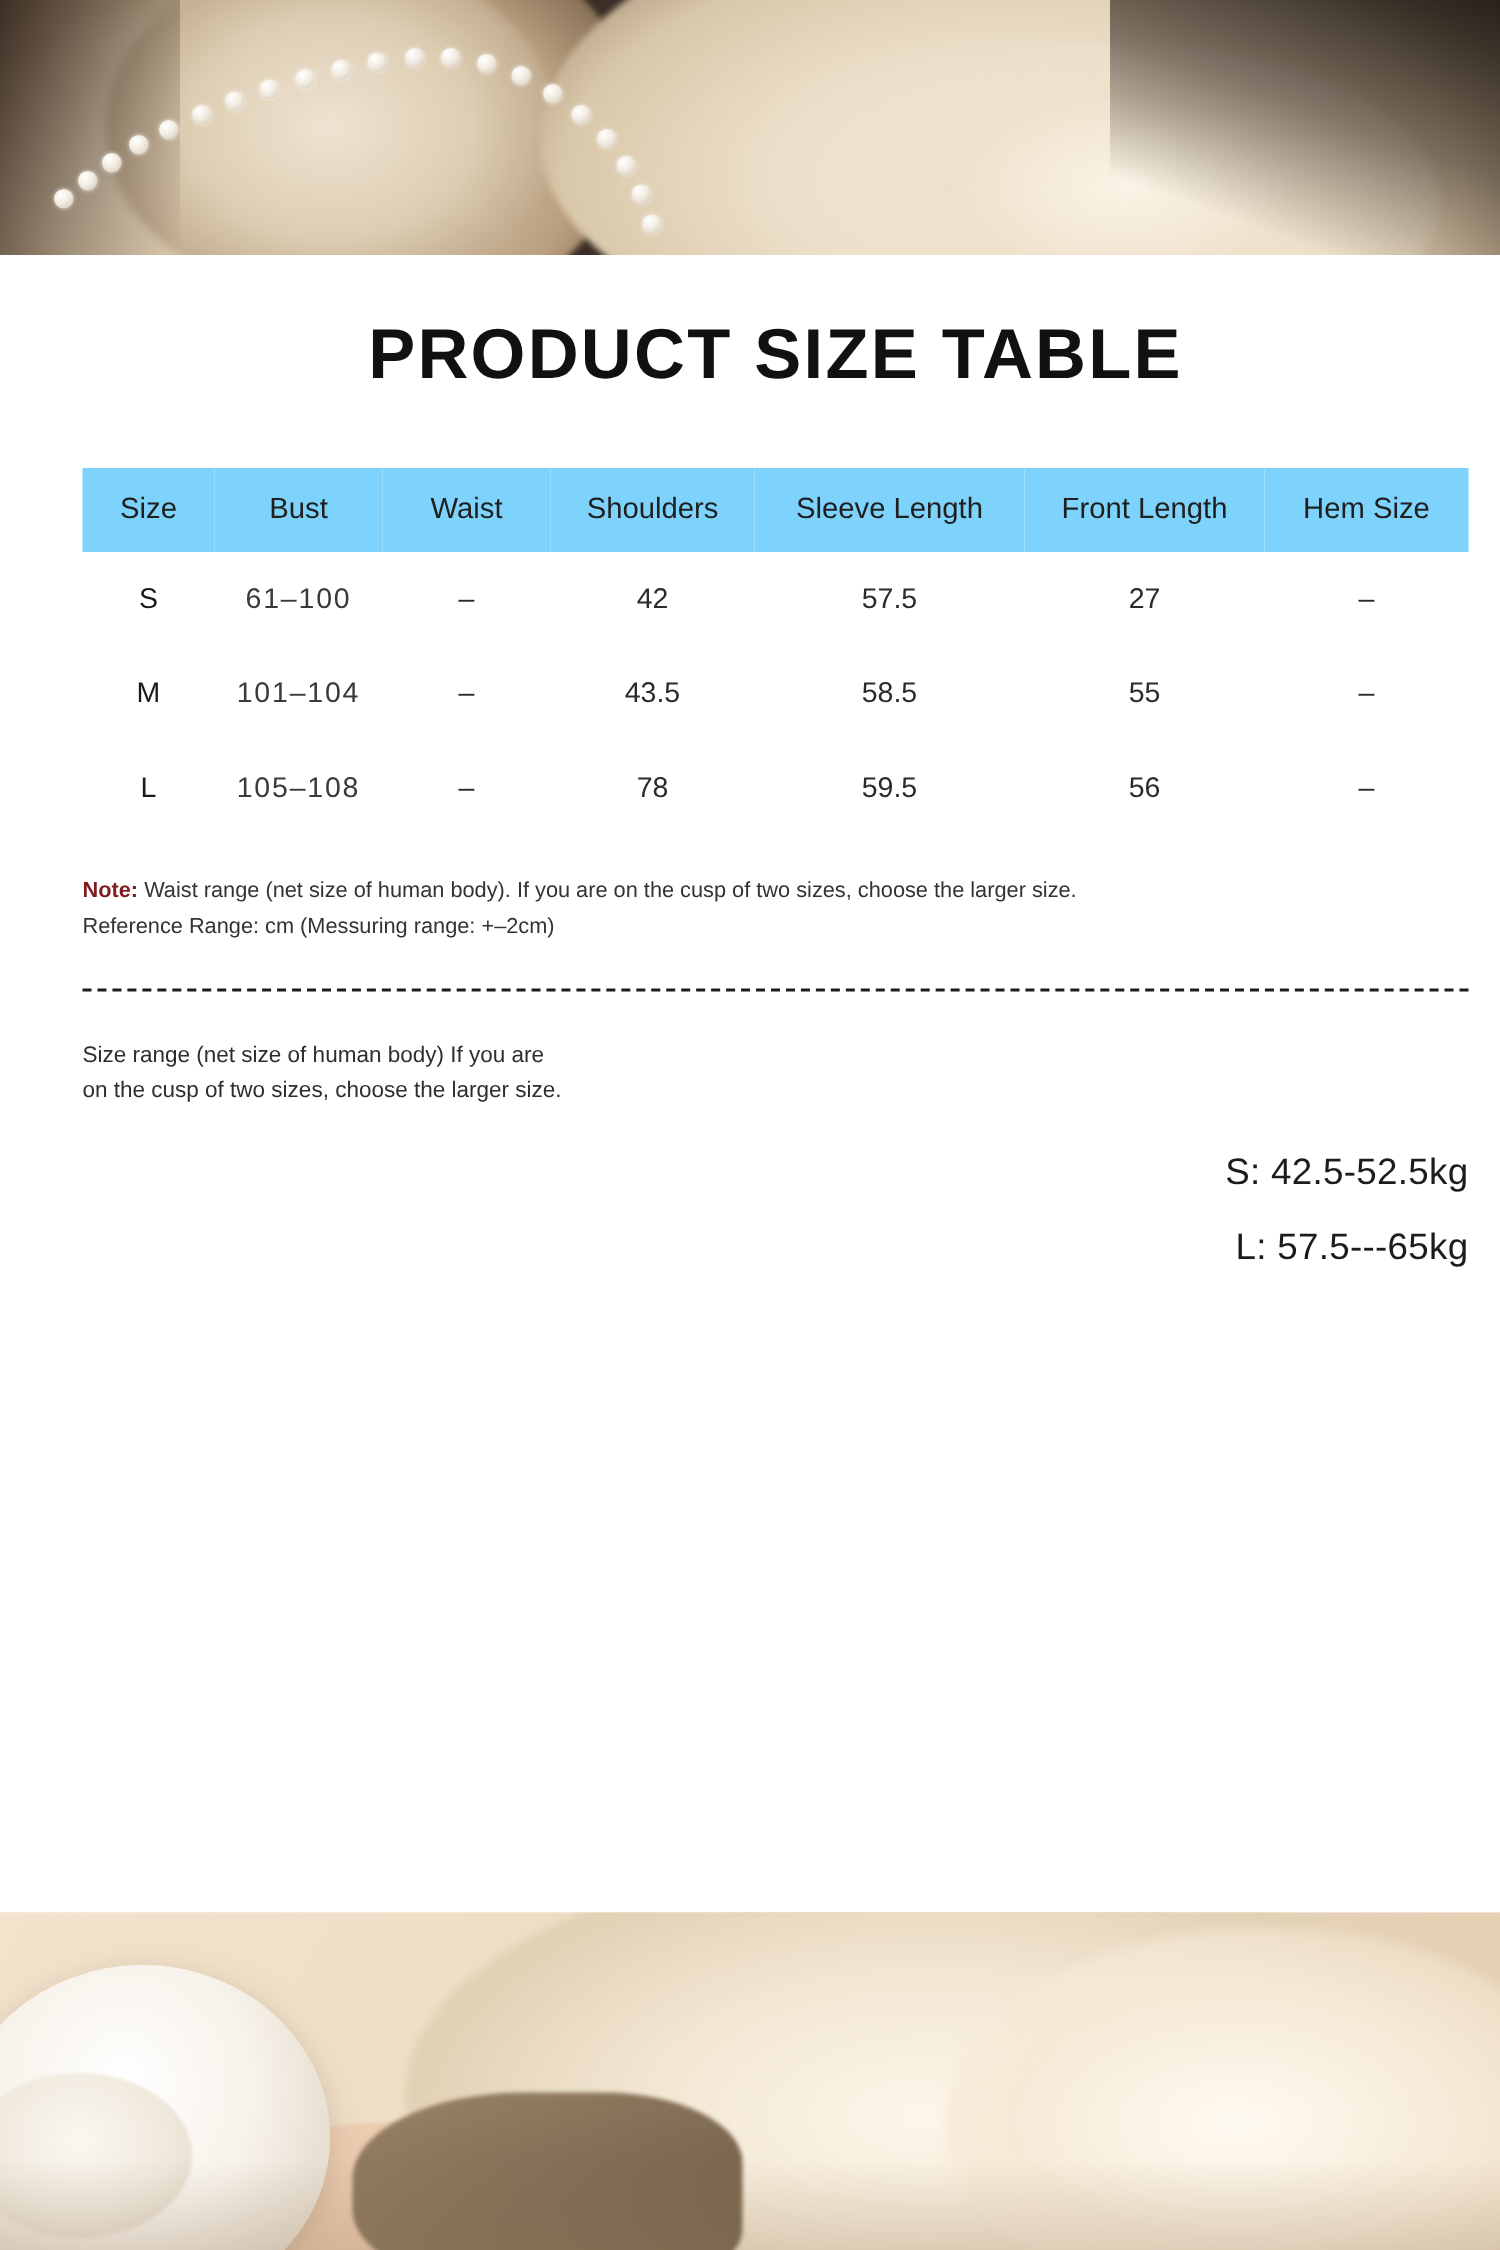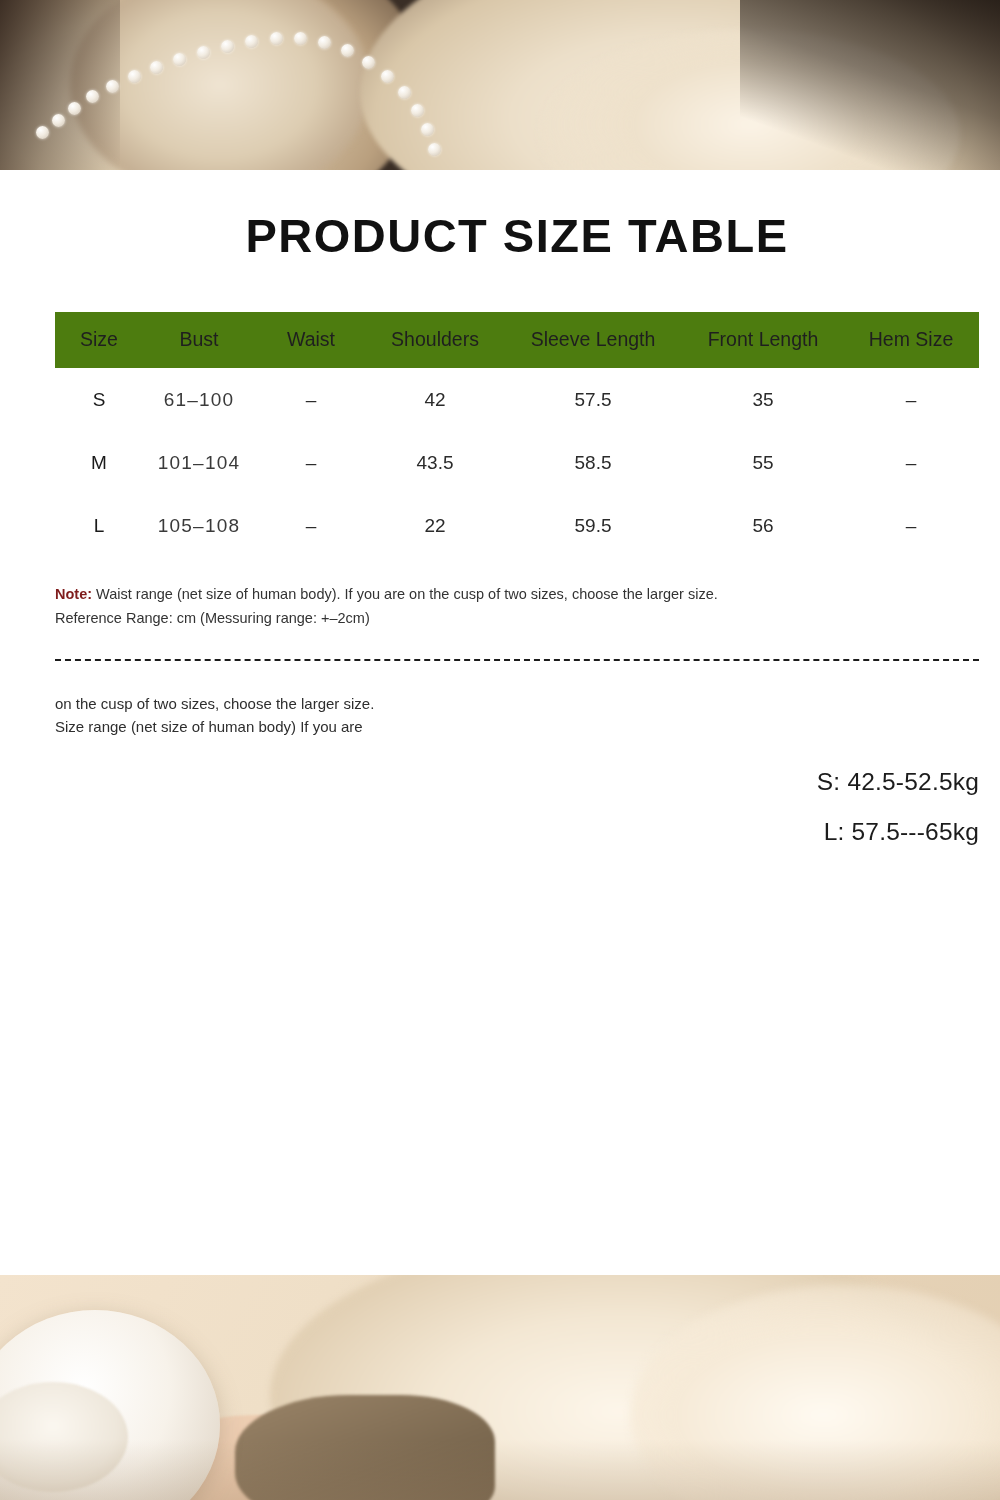--- a/index.html
+++ b/index.html
@@ -107,21 +107,21 @@
   .table-wrap {
     margin: 0 38px;
     padding-top: 49px;
   }
   table.size-table {
     width: 924px;
     border-collapse: collapse;
     table-layout: fixed;
   }
   table.size-table thead th {
-    background: #4d7c0f;
+    background: #7dd3fc;
     font-size: 19.5px;
     font-weight: normal;
     color: #1f1f1f;
     padding: 16px 0 17px 0;
     text-align: center;
   }
   table.size-table tbody td {
     font-size: 19px;
     color: #2b2b2b;
     text-align: center;
@@ -306,58 +306,58 @@
           <th>Hem Size</th>
         </tr>
       </thead>
       <tbody>
         <tr>
           <td class="sz">S</td>
           <td class="range">61–100</td>
           <td>–</td>
           <td>42</td>
           <td>57.5</td>
-          <td>35</td>
+          <td>27</td>
           <td>–</td>
         </tr>
         <tr>
           <td class="sz">M</td>
           <td class="range">101–104</td>
           <td>–</td>
           <td>43.5</td>
           <td>58.5</td>
           <td>55</td>
           <td>–</td>
         </tr>
         <tr>
           <td class="sz">L</td>
           <td class="range">105–108</td>
           <td>–</td>
-          <td>22</td>
+          <td>78</td>
           <td>59.5</td>
           <td>56</td>
           <td>–</td>
         </tr>
       </tbody>
     </table>
   </div>
 
   <div class="note">
     <div>
       <b>Note:</b>
       <span>Waist range (net size of human body). If you are on the cusp of two sizes, choose the larger size.</span>
     </div>
     <div>Reference Range: cm (Messuring range: +–2cm)</div>
   </div>
 
   <div class="dashed"></div>
 
   <div class="subnote">
+    <div>Size range (net size of human body) If you are</div>
     <div>on the cusp of two sizes, choose the larger size.</div>
-    <div>Size range (net size of human body) If you are</div>
   </div>
 
   <div class="weights">
     <div>S: 42.5-52.5kg</div>
     <div>L: 57.5---65kg</div>
   </div>
 
 </div>
 
 <div class="photo-bottom">

